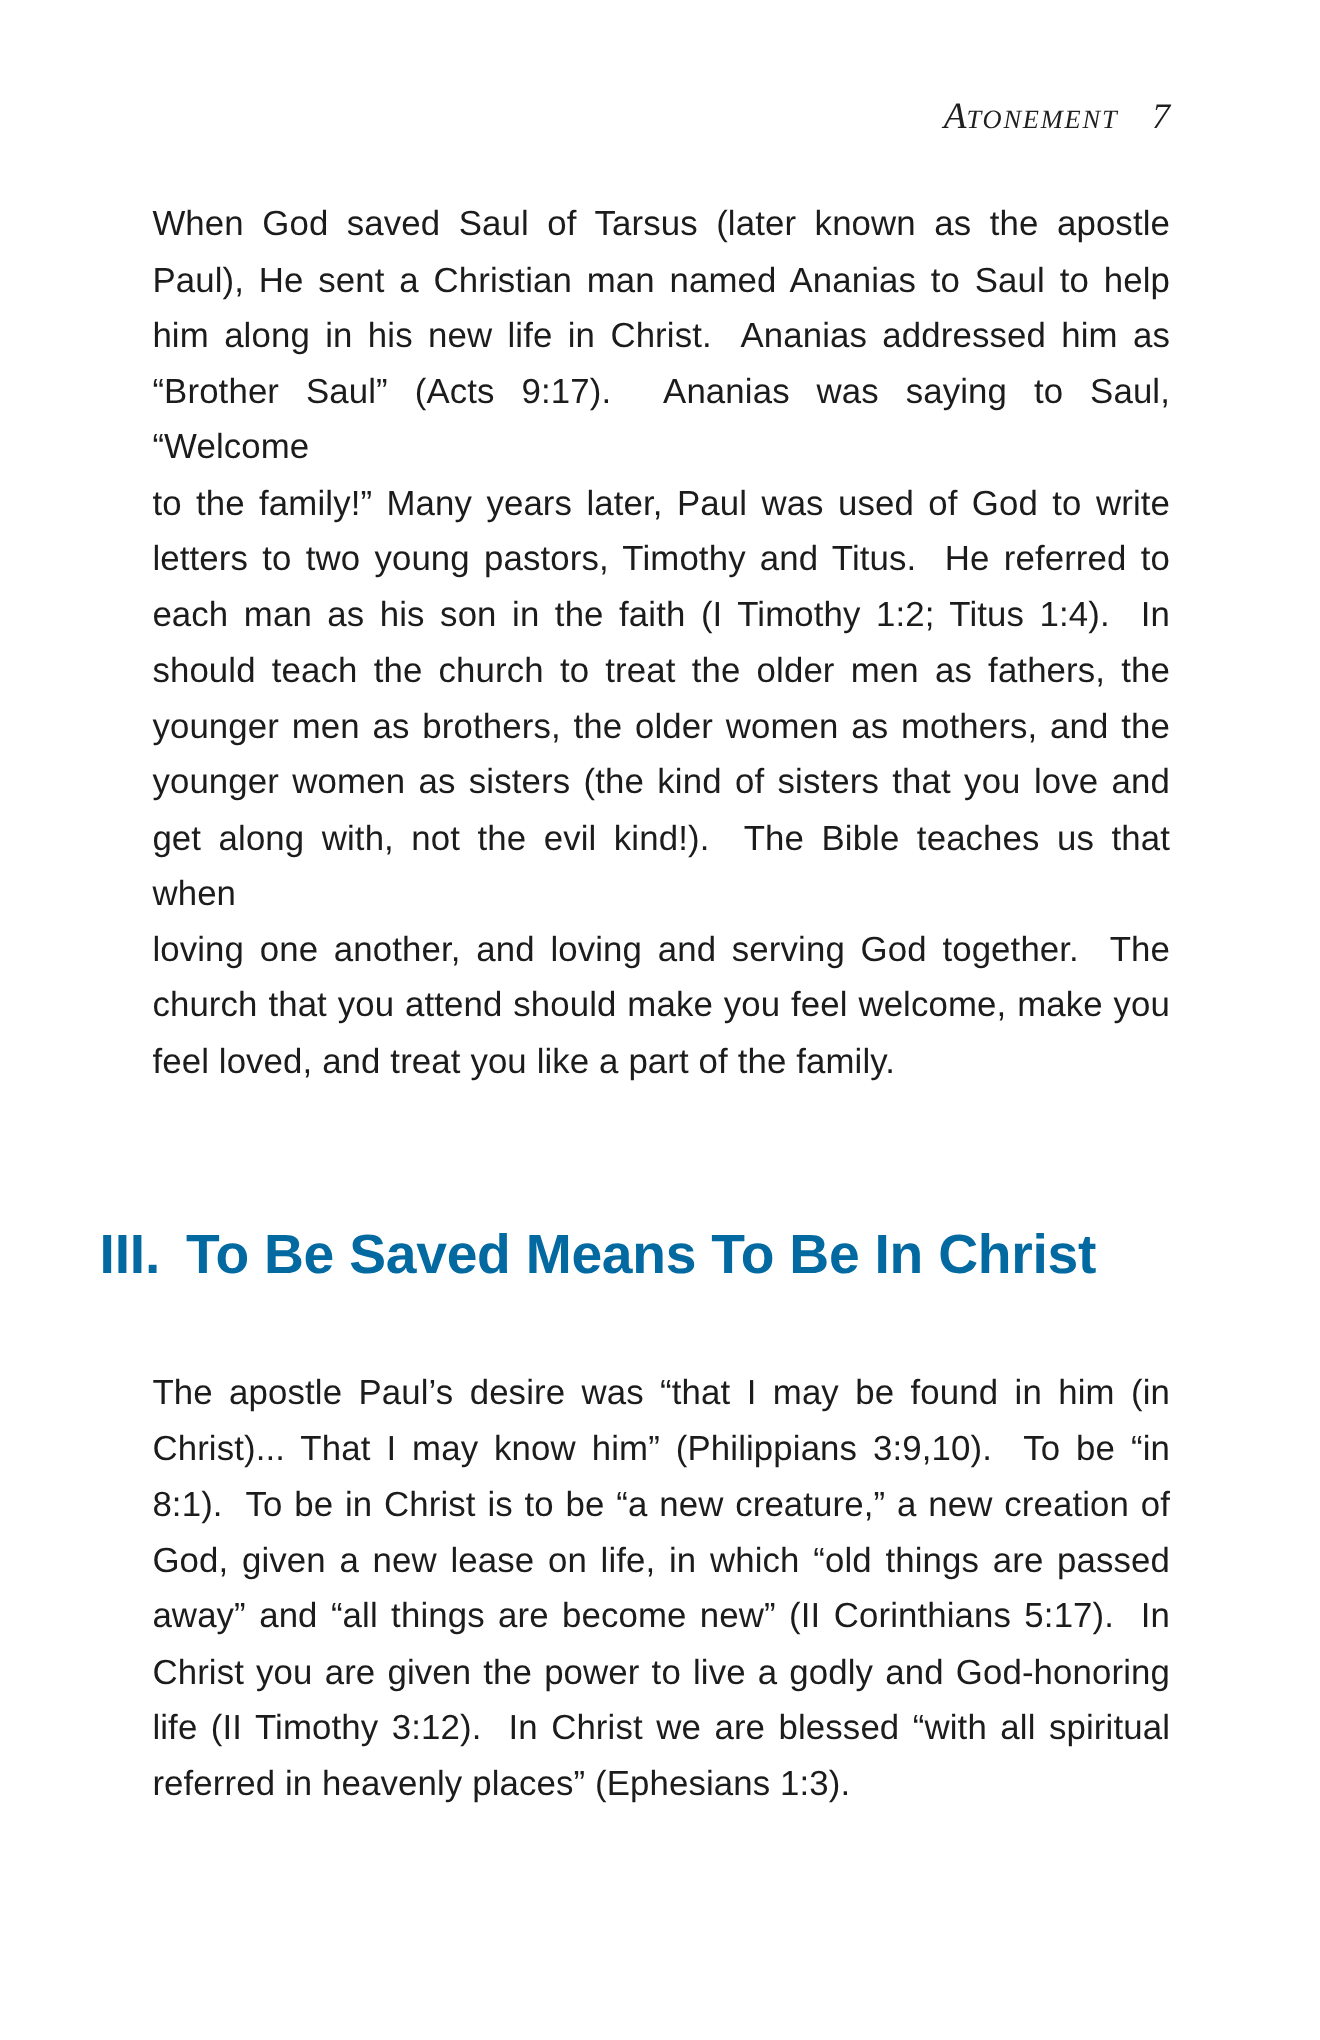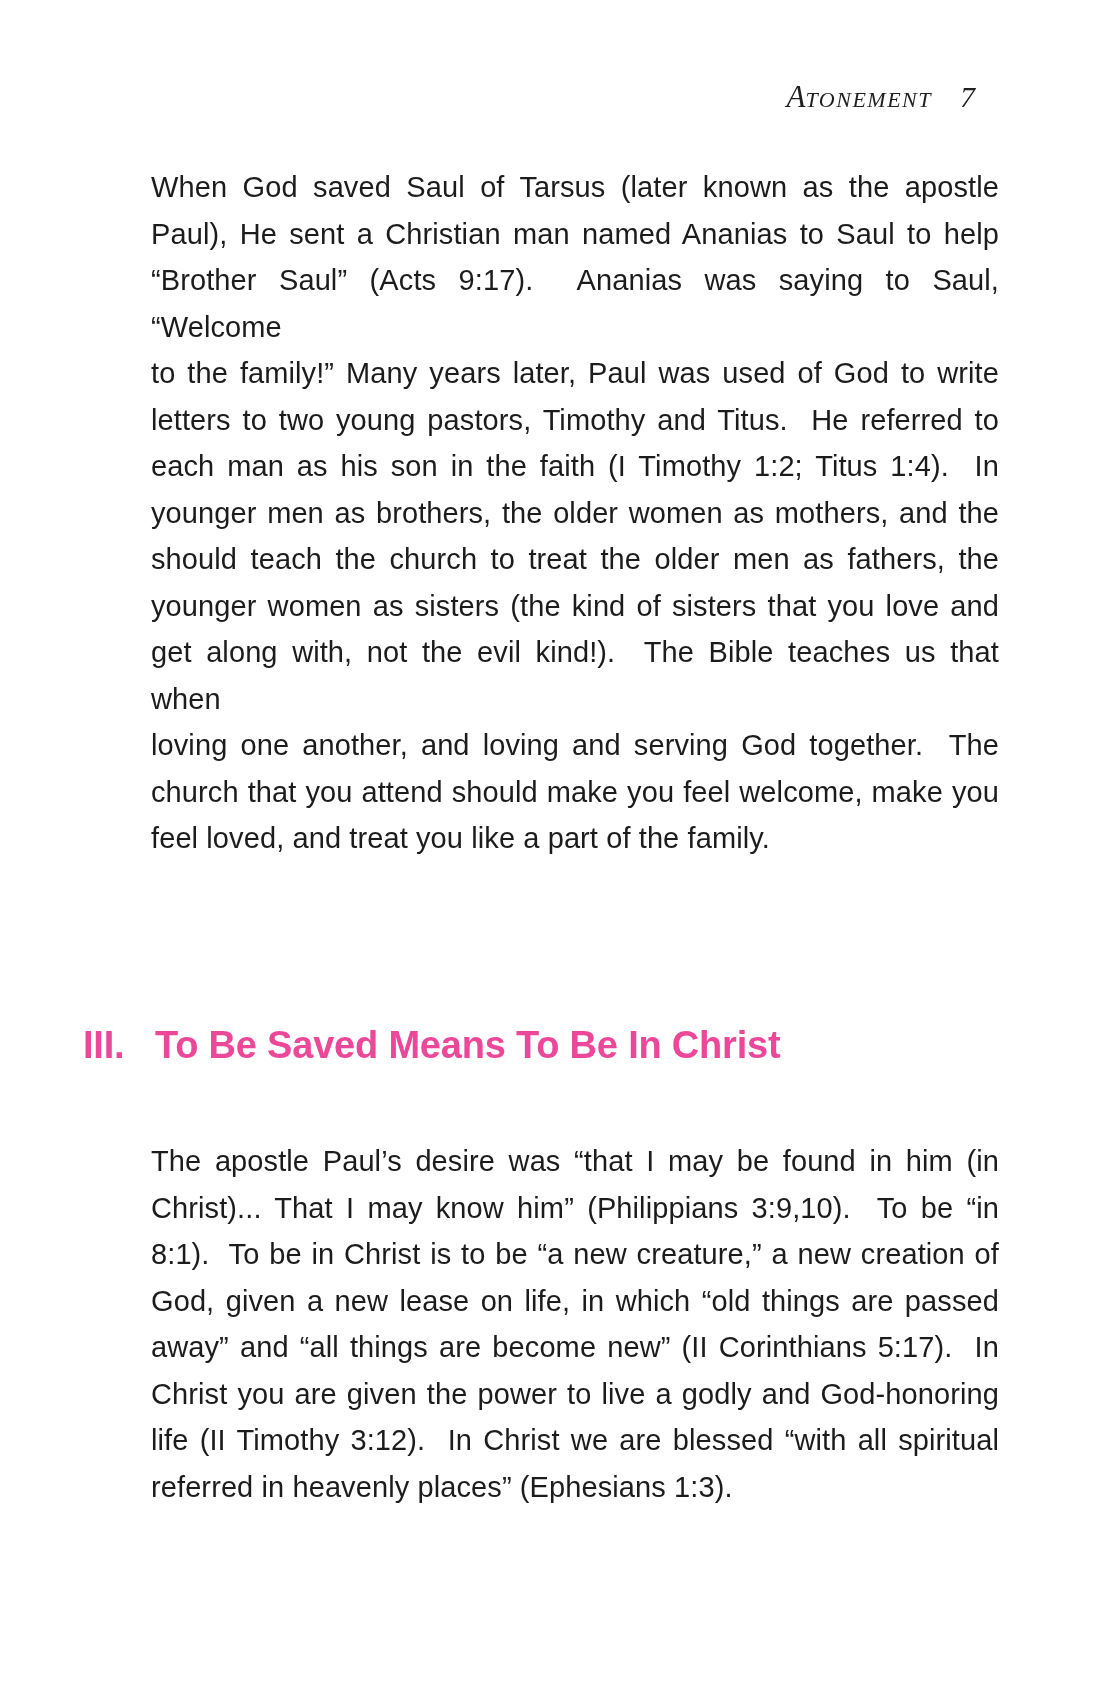--- a/index.html
+++ b/index.html
@@ -34,61 +34,61 @@
   
   .para {
     position: absolute;
     left: 127px;
     width: 848px;
     font-size: 29px;
     line-height: 46.5px;
     font-weight: 400;
     color: #1c1c1c;
     letter-spacing: 0.1px;
-    margin-left: 24px;
   }
   .para1 { top: 164px; }
   .para2 { top: 1138px; }
   .line { text-align: justify; text-align-last: justify; }
   .line.last { text-align-last: left; }
 
   
   .heading {
     position: absolute;
     left: 83px;
     top: 1022px;
     display: flex;
     align-items: flex-end;
     font-weight: 700;
-    font-size: 38px;
+    font-size: 46px;
     line-height: 46px;
     letter-spacing: -0.2px;
-    color: #ec4899;
+    color: #0369a1;
     white-space: nowrap;
   }
   .heading .numeral { width: 72px; flex: 0 0 72px; }
 </style>
 </head>
 <body>
 
 <div class="page">
 
   <div class="running-header">
     <span class="rh-title"><span class="rh-initial">A</span><span class="rh-rest">TONEMENT</span></span><span class="rh-num">7</span>
   </div>
 
   <div class="para para1">
       <div class="line">When God saved Saul of Tarsus (later known as the apostle</div>
       <div class="line">Paul), He sent a Christian man named Ananias to Saul to help</div>
+      <div class="line">him along in his new life in Christ.&nbsp; Ananias addressed him as</div>
       <div class="line">“Brother Saul” (Acts 9:17).&nbsp; Ananias was saying to Saul, “Welcome</div>
       <div class="line">to the family!” Many years later, Paul was used of God to write</div>
       <div class="line">letters to two young pastors, Timothy and Titus.&nbsp; He referred to</div>
       <div class="line">each man as his son in the faith (I Timothy 1:2; Titus 1:4).&nbsp; In</div>
+      <div class="line">should teach the church to treat the older men as fathers, the</div>
       <div class="line">younger men as brothers, the older women as mothers, and the</div>
-      <div class="line">should teach the church to treat the older men as fathers, the</div>
       <div class="line">younger women as sisters (the kind of sisters that you love and</div>
       <div class="line">get along with, not the evil kind!).&nbsp; The Bible teaches us that when</div>
       <div class="line">loving one another, and loving and serving God together.&nbsp; The</div>
       <div class="line">church that you attend should make you feel welcome, make you</div>
       <div class="line last">feel loved, and treat you like a part of the family.</div>
     </div>
 
   <h2 class="heading">
     <span class="numeral">III.</span>
     <span class="heading-title">To Be Saved Means To Be In Christ</span>

